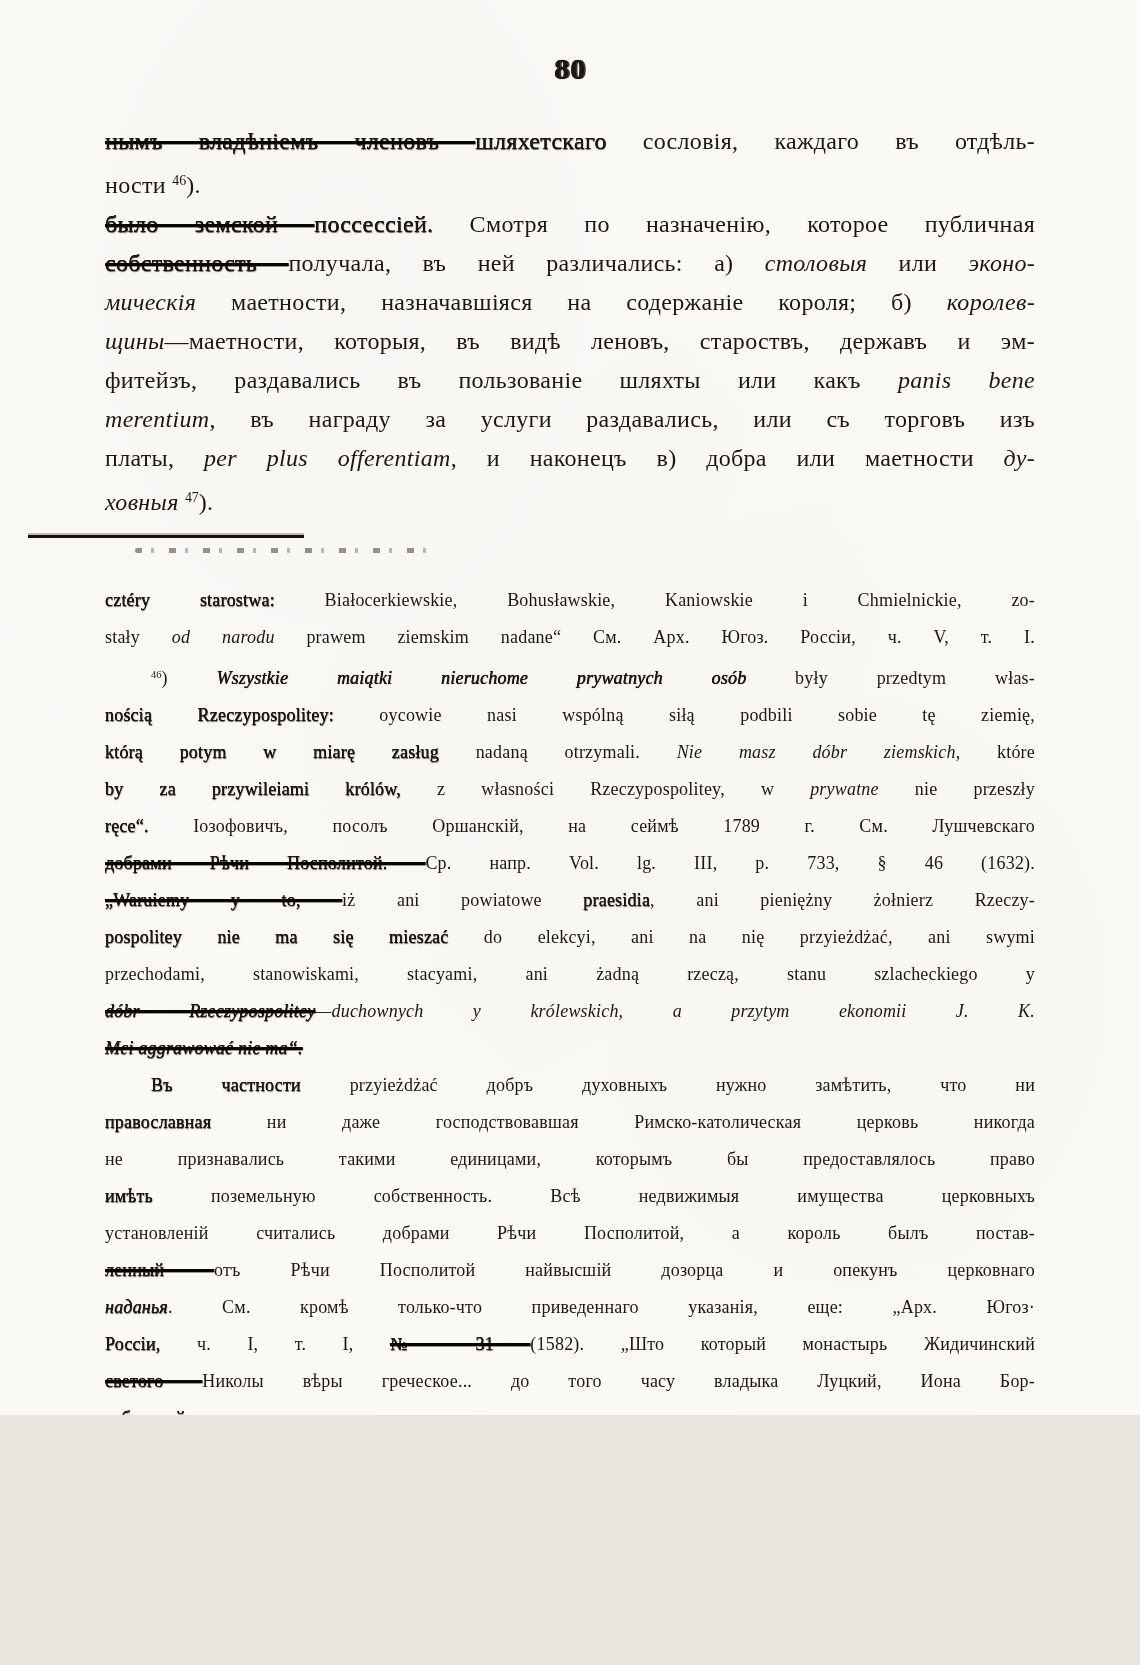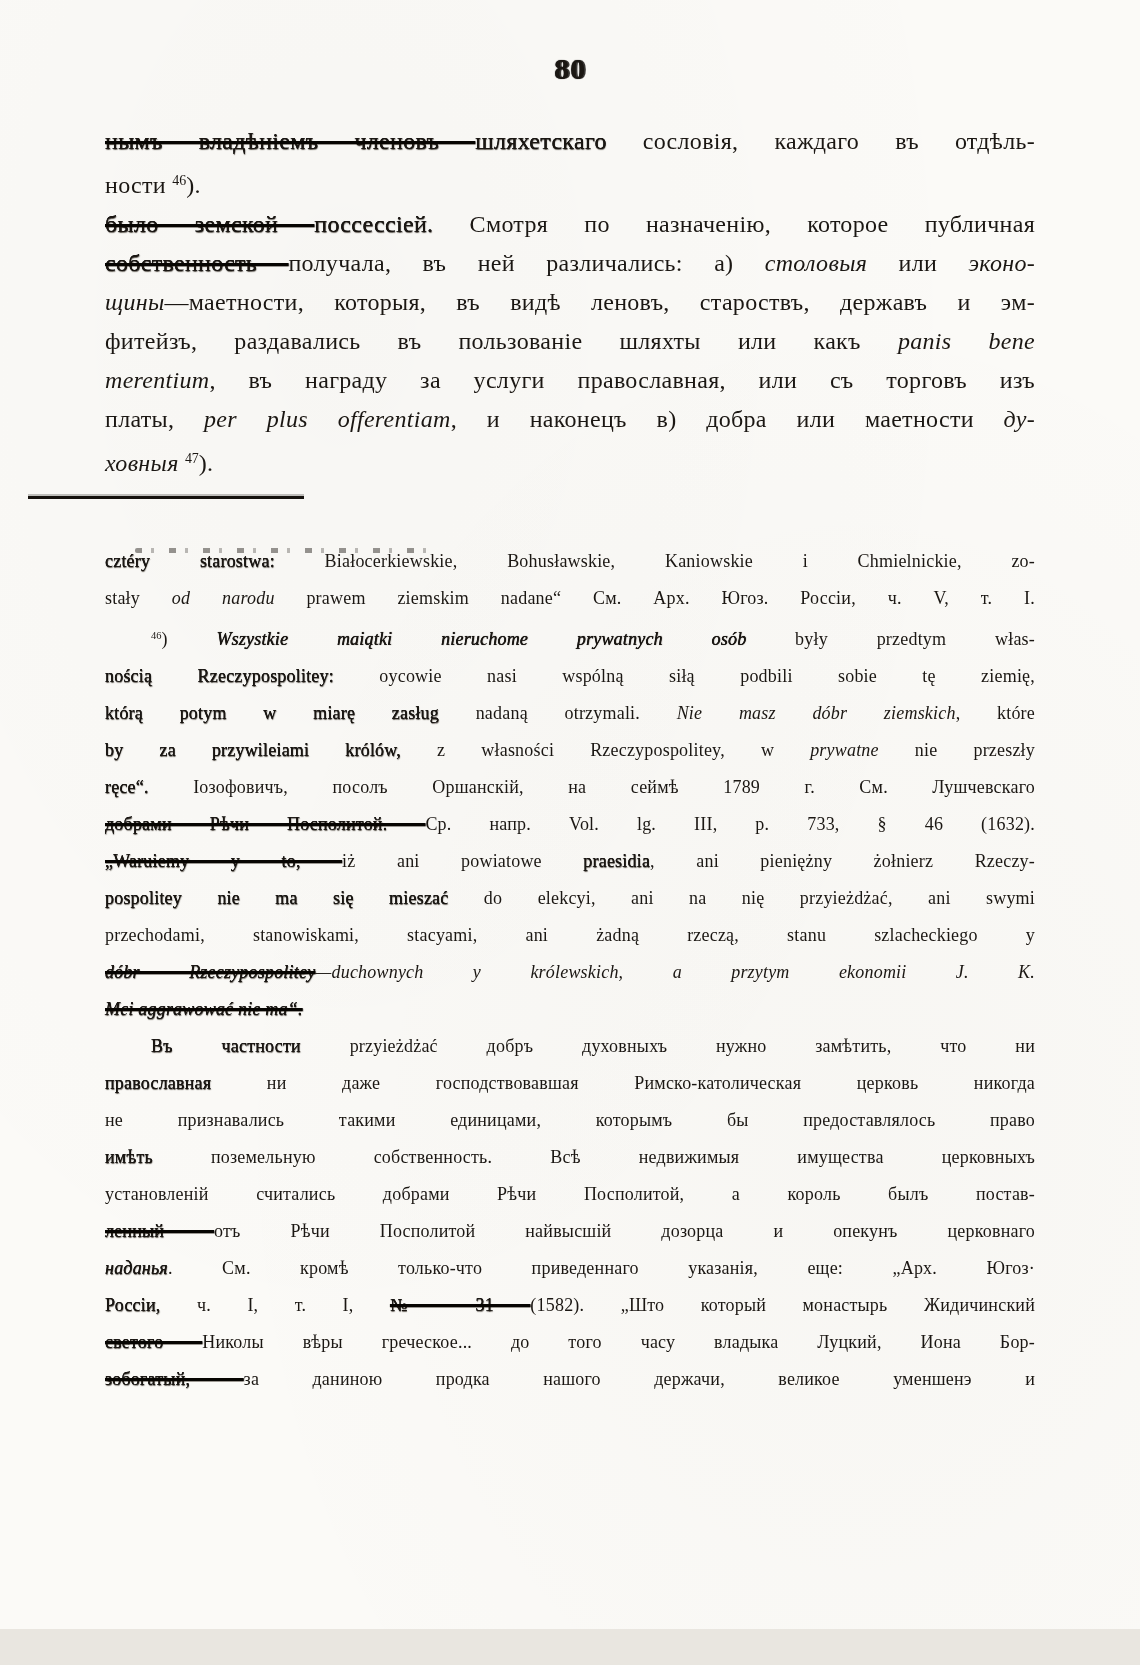--- a/index.html
+++ b/index.html
@@ -1,18 +1,18 @@
 <!DOCTYPE html>
 <html><head>
 <meta charset="utf-8">
 <style>
   html,body{margin:0;padding:0;background:#e9e6e0;}
   .page{
     position:relative;
-    width:1140px;height:1629px;
+    width:1140px;height:1415px;
     margin:0 auto;
     background:
       radial-gradient(ellipse at 30% 20%, rgba(0,0,0,0.015), transparent 60%),
       radial-gradient(ellipse at 75% 70%, rgba(60,50,30,0.02), transparent 55%),
       #fbfaf7;
     color:#1b1713;
     font-family:"Liberation Serif","DejaVu Serif",serif;
     overflow:hidden;
   }
   .folio{
@@ -80,23 +80,24 @@
   <div class="folio">80</div>
 
   <div id="main-text" class="textblock">
       <div class="para">
         <div class="tl"><span class="s st">нымъ владѣніемъ членовъ </span><span class="s">шляхетскаго </span><span class="">сословія, каждаго въ отдѣль-</span></div>
         <div class="tl end"><span class="">ности </span><span class="sup">46</span><span class="">).</span></div>
       </div>
       <div class="para">
         <div class="tl"><span class="s st">было земской </span><span class="s">поссессіей. </span><span class="">Смотря по назначенію, которое публичная</span></div>
         <div class="tl"><span class="s st">собственность </span><span class="">получала, въ ней различались: а) </span><span class="i">столовыя</span><span class=""> или </span><span class="i">эконо-</span></div>
+        <div class="tl"><span class="i">мическія</span><span class=""> маетности, назначавшіяся на содержаніе короля; б) </span><span class="i">королев-</span></div>
         <div class="tl"><span class="i">щины</span><span class="">—маетности, которыя, въ видѣ леновъ, староствъ, державъ и эм-</span></div>
         <div class="tl"><span class="">фитейзъ, раздавались въ пользованіе шляхты или какъ </span><span class="i">panis bene</span></div>
-        <div class="tl"><span class="i">merentium</span><span class="">, въ награду за услуги православная, или съ торговъ изъ</span></div>
+        <div class="tl"><span class="i">merentium</span><span class="">, въ награду за услуги раздавались, или съ торговъ изъ</span></div>
         <div class="tl"><span class="">платы, </span><span class="i">per plus offerentiam</span><span class="">, и наконецъ в) добра или маетности </span><span class="i">ду-</span></div>
         <div class="tl end"><span class="i">ховныя</span><span class=""> </span><span class="sup">47</span><span class="">).</span></div>
       </div>
     </div>
 
   <div class="smear-above-rule"></div>
 
   <div class="fn-rule"></div>
 
   <div id="footnotes" class="textblock">

